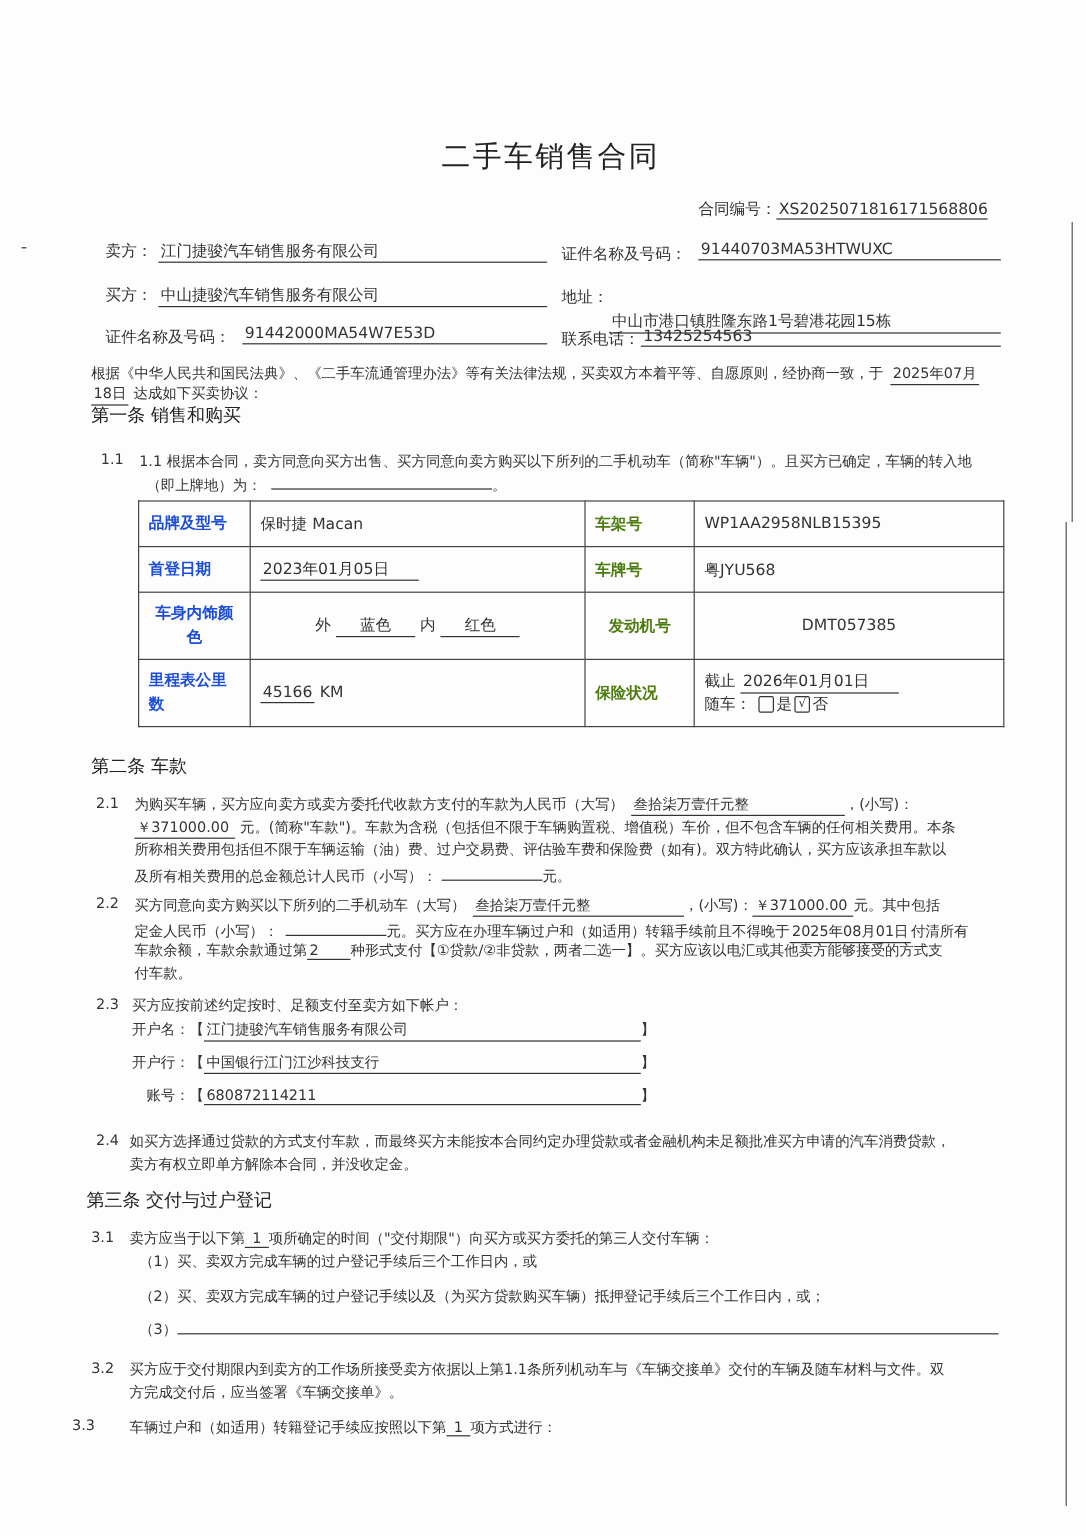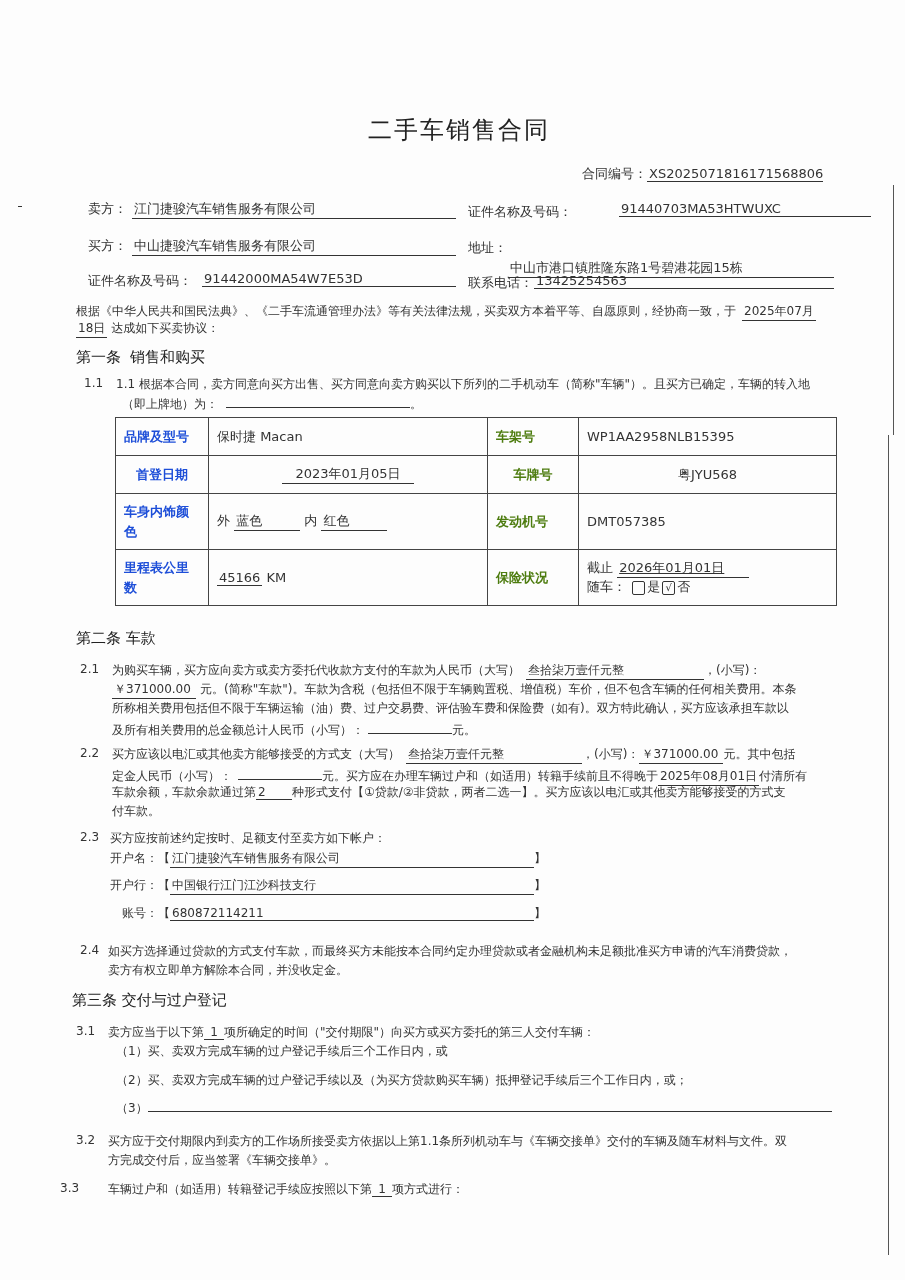--- a/index.html
+++ b/index.html
@@ -37,77 +37,77 @@
 
 <div class="abs title">二手车销售合同</div>
 
 <div class="abs fld" style="left:582px;top:165px;text-align:right;">
   <span>合同编号：</span><span class="u" style="width:172px;">XS2025071816171568806</span>
 </div>
 
 <div class="abs lbl" style="left:88px;top:200px;">卖方：</div>
 <div class="abs fld u" style="left:132px;top:200px;width:320px;">江门捷骏汽车销售服务有限公司</div>
 <div class="abs lbl" style="left:468px;top:203px;">证件名称及号码：</div>
-<div class="abs fld u" style="left:582px;top:201px;width:248px;margin-left:37px;">91440703MA53HTWUXC</div>
+<div class="abs fld u" style="left:582px;top:201px;width:248px;">91440703MA53HTWUXC</div>
 
 <div class="abs lbl" style="left:88px;top:237px;">买方：</div>
 <div class="abs fld u" style="left:132px;top:237px;width:320px;">中山捷骏汽车销售服务有限公司</div>
 <div class="abs lbl" style="left:468px;top:239px;">地址：</div>
 <div class="abs fld u" style="left:508px;top:238px;width:322px;margin-top:21px;">中山市港口镇胜隆东路1号碧港花园15栋</div>
 
 <div class="abs lbl" style="left:88px;top:272px;">证件名称及号码：</div>
 <div class="abs fld u" style="left:202px;top:271px;width:250px;">91442000MA54W7E53D</div>
 <div class="abs lbl" style="left:468px;top:274px;text-align:right;">联系电话：</div>
 <div class="abs fld u" style="left:534px;top:273px;width:296px;">13425254563</div>
 
 <div class="abs num" style="left:76px;top:303px;">
   <span>根据《中华人民共和国民法典》、《二手车流通管理办法》等有关法律法规，买卖双方本着平等、自愿原则，经协商一致，于</span><span class="u" style="margin-left:6px;">2025年07月</span>
 </div>
 <div class="abs num" style="left:76px;top:320px;">
   <span class="u">18日</span><span style="margin-left:4px;">达成如下买卖协议：</span>
 </div>
 
-<div class="abs section" style="left:76px;top:348px;font-family:Liberation Mono, monospace;">第一条 销售和购买</div>
+<div class="abs section" style="left:76px;top:337px;">第一条 销售和购买</div>
 <div class="abs num" style="left:84px;top:376px;">1.1</div>
 <div class="abs num" style="left:116px;top:376px;">1.1 根据本合同，卖方同意向买方出售、买方同意向卖方购买以下所列的二手机动车（简称"车辆"）。且买方已确定，车辆的转入地</div>
 <div class="abs num" style="left:122px;top:393px;">
   <span>（即上牌地）为：</span><span class="u" style="width:180px;height:14px;margin-left:8px;"></span><span>。</span>
 </div>
 
 <table class="vehicle">
   <tbody>
       <tr style="height:38px;">
     <td class="k">品牌及型号</td>
     <td class="v1">保时捷 Macan</td>
     <td class="k2">车架号</td>
     <td>WP1AA2958NLB15395</td>
   </tr>
-  <tr style="height:38px;text-align:center;">
+  <tr style="height:38px;">
     <td class="k">首登日期</td>
     <td class="v1"><span class="u" style="width:128px;">2023年01月05日</span></td>
     <td class="k2">车牌号</td>
     <td>粤JYU568</td>
   </tr>
-  <tr style="height:56px;">
+  <tr style="height:56px;text-align:center;">
     <td class="k">车身内饰颜色</td>
     <td class="v1">
       <span>外</span>
       <span class="u" style="width:62px;">蓝色</span>
       <span>内</span>
       <span class="u" style="width:62px;">红色</span>
     </td>
     <td class="k2">发动机号</td>
     <td>DMT057385</td>
   </tr>
   <tr style="height:56px;">
     <td class="k">里程表公里数</td>
     <td class="v1"><span class="u">45166</span> <span>KM</span></td>
     <td class="k2">保险状况</td>
     <td>
-      <div><span>截止</span> <span class="u" style="width:128px;text-decoration:underline;">2026年01月01日</span></div>
+      <div><span>截止</span> <span class="u" style="width:128px;">2026年01月01日</span></div>
       <div>
         <span>随车：</span>
         <span class="chk"></span><span>是</span><span class="chk"><span>√</span></span><span>否</span>
       </div>
     </td>
   </tr>
 </tbody>
   </table>
 
 <div class="abs section" style="left:76px;top:629px;">第二条 车款</div>
@@ -119,21 +119,21 @@
 <div class="abs num" style="left:112px;top:681px;">
   <span class="u" style="width:80px;">￥371000.00</span><span style="margin-left:4px;">元。(简称"车款")。车款为含税（包括但不限于车辆购置税、增值税）车价，但不包含车辆的任何相关费用。本条</span>
 </div>
 <div class="abs num" style="left:112px;top:700px;">所称相关费用包括但不限于车辆运输（油）费、过户交易费、评估验车费和保险费（如有)。双方特此确认，买方应该承担车款以</div>
 <div class="abs num" style="left:112px;top:719px;">
   <span>及所有相关费用的总金额总计人民币（小写）：</span><span class="u" style="width:80px;height:14px;margin-left:4px;"></span><span>元。</span>
 </div>
 
 <div class="abs num" style="left:80px;top:746px;">2.2</div>
 <div class="abs num" style="left:112px;top:746px;">
-  <span>买方应该以电汇或其他卖方能够接受的方式支（大写）</span><span class="u" style="width:172px;margin-left:6px;">叁拾柒万壹仟元整</span><span>，(小写)：</span><span class="u" style="width:80px;">￥371000.00</span><span>元。其中包括</span>
+  <span>买方同意向卖方购买以下所列的二手机动车（大写）</span><span class="u" style="width:172px;margin-left:6px;">叁拾柒万壹仟元整</span><span>，(小写)：</span><span class="u" style="width:80px;">￥371000.00</span><span>元。其中包括</span>
 </div>
 <div class="abs num" style="left:112px;top:765px;">
   <span>定金人民币（小写）：</span><span class="u" style="width:80px;height:14px;margin-left:6px;"></span><span>元。买方应在办理车辆过户和（如适用）转籍手续前且不得晚于</span><span class="u">2025年08月01日</span><span>付清所有</span>
 </div>
 <div class="abs num" style="left:112px;top:784px;">
   <span>车款余额，车款余款通过第</span><span class="u" style="width:32px;">2</span><span>种形式支付【①贷款/②非贷款，两者二选一】。买方应该以电汇或其他卖方能够接受的方式支</span>
 </div>
 <div class="abs num" style="left:112px;top:803px;text-align:right;">付车款。</div>
 
 <div class="abs num" style="left:80px;top:830px;">2.3</div>

